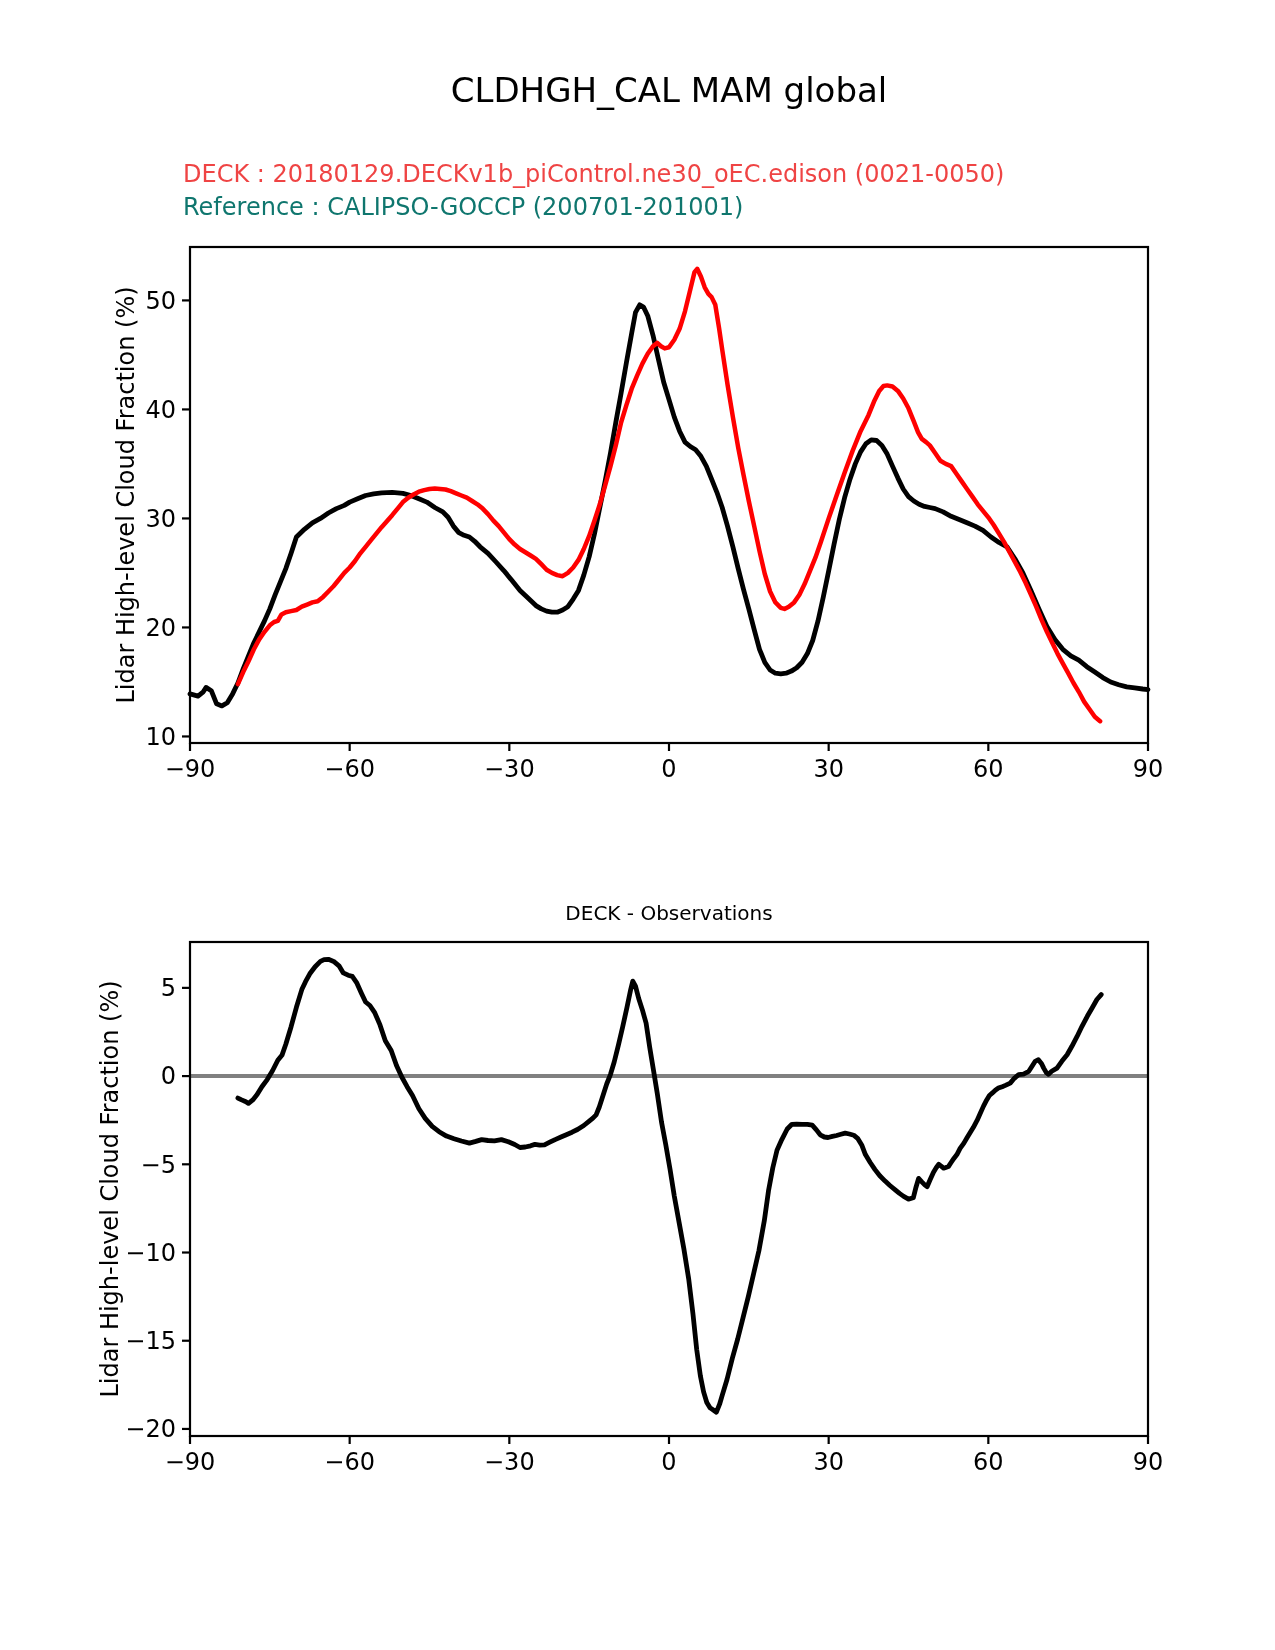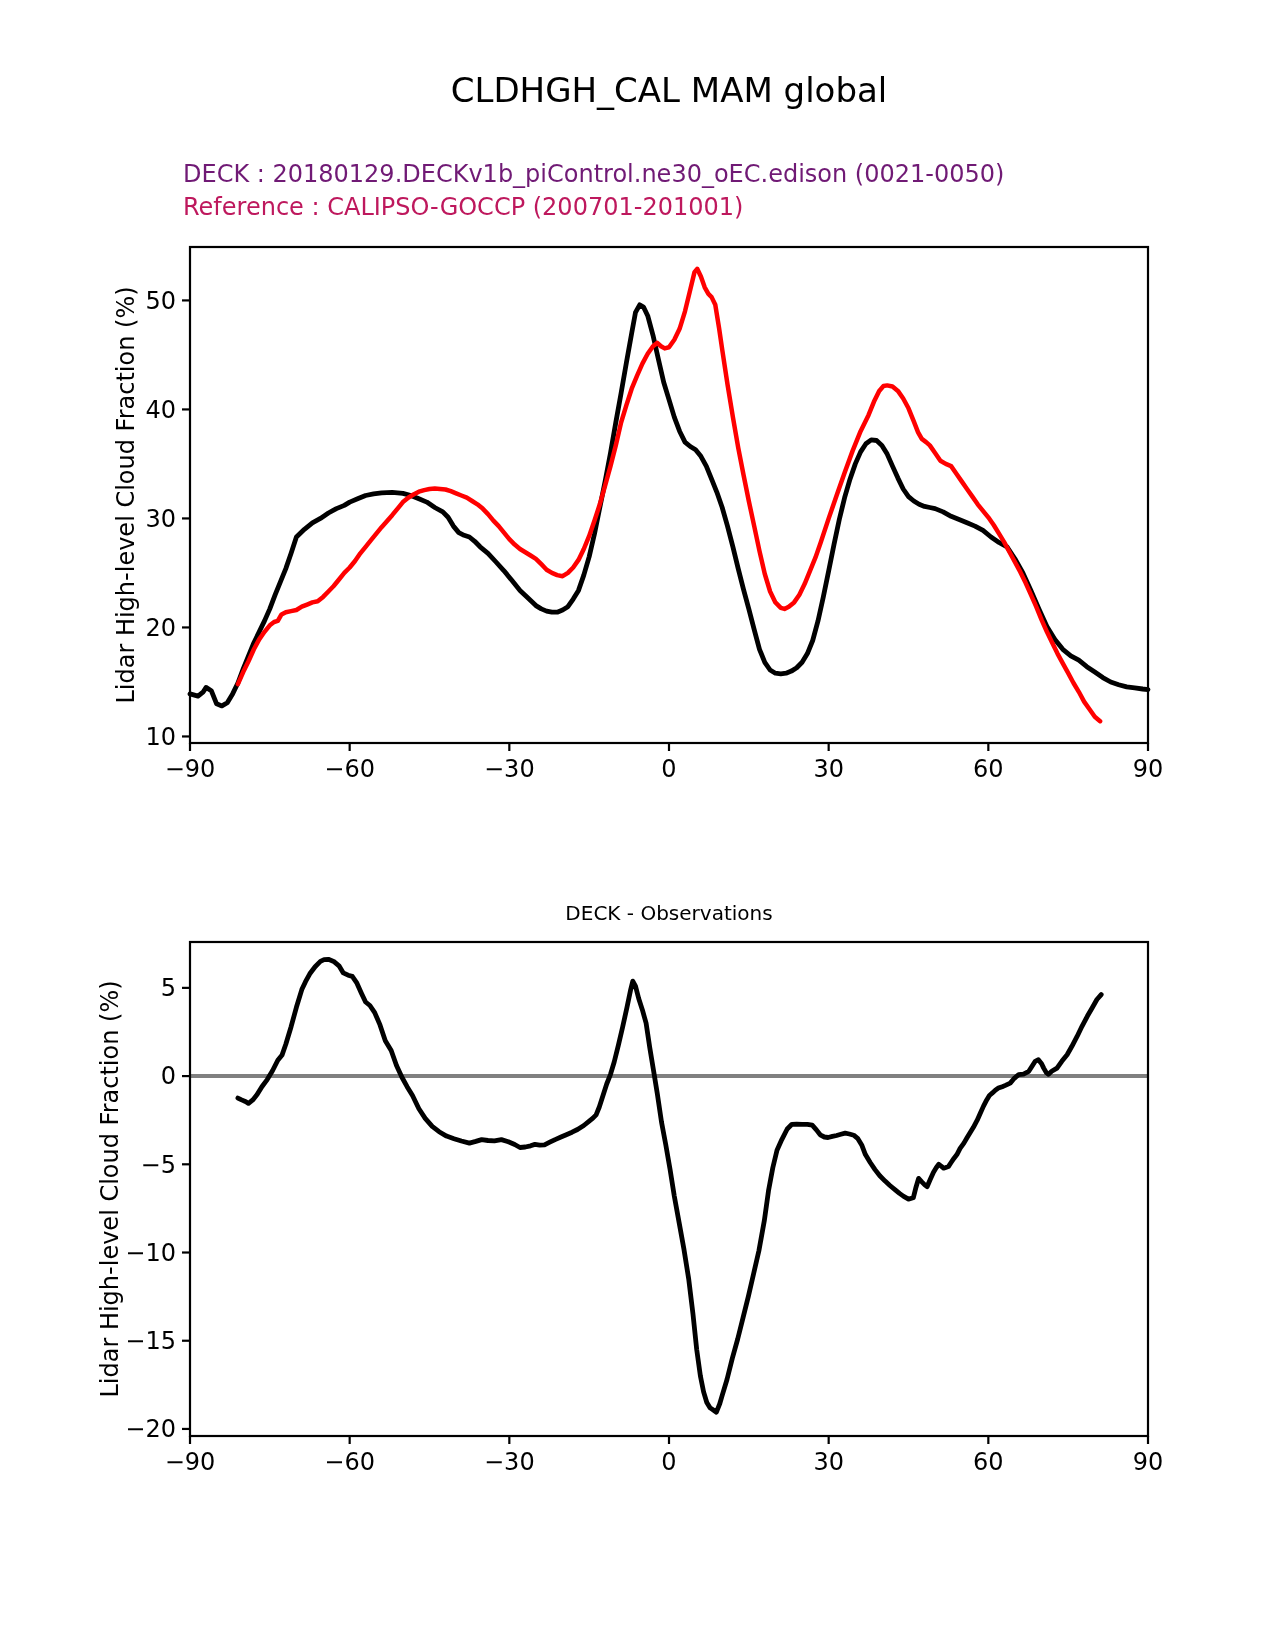--- a/index.html
+++ b/index.html
@@ -19,22 +19,22 @@
   .tick-text { font-size:24px; fill:#000; }
 </style>
 </head>
 <body>
 
 <div id="figure">
 
   <div class="main-title">CLDHGH_CAL MAM global</div>
 
   <div class="legend-block">
-    <div class="legend-line" style="color:#701a75">DECK : 20180129.DECKv1b_piControl.ne30_oEC.edison (0021-0050)</div>
-    <div class="legend-line" style="color:#be185d">Reference : CALIPSO-GOCCP (200701-201001)</div>
+    <div class="legend-line" style="color:#ef4444">DECK : 20180129.DECKv1b_piControl.ne30_oEC.edison (0021-0050)</div>
+    <div class="legend-line" style="color:#0f766e">Reference : CALIPSO-GOCCP (200701-201001)</div>
   </div>
 
   <div class="ylabel" style="left:126px; top:495px;">Lidar High-level Cloud Fraction (%)</div>
 
   <div class="sub-title">DECK - Observations</div>
 
   <div class="ylabel" style="left:110px; top:1189px;">Lidar High-level Cloud Fraction (%)</div>
 
   <svg id="plot-svg" width="1275" height="1650" viewBox="0 0 1275 1650">
     <g id="axes-0">

